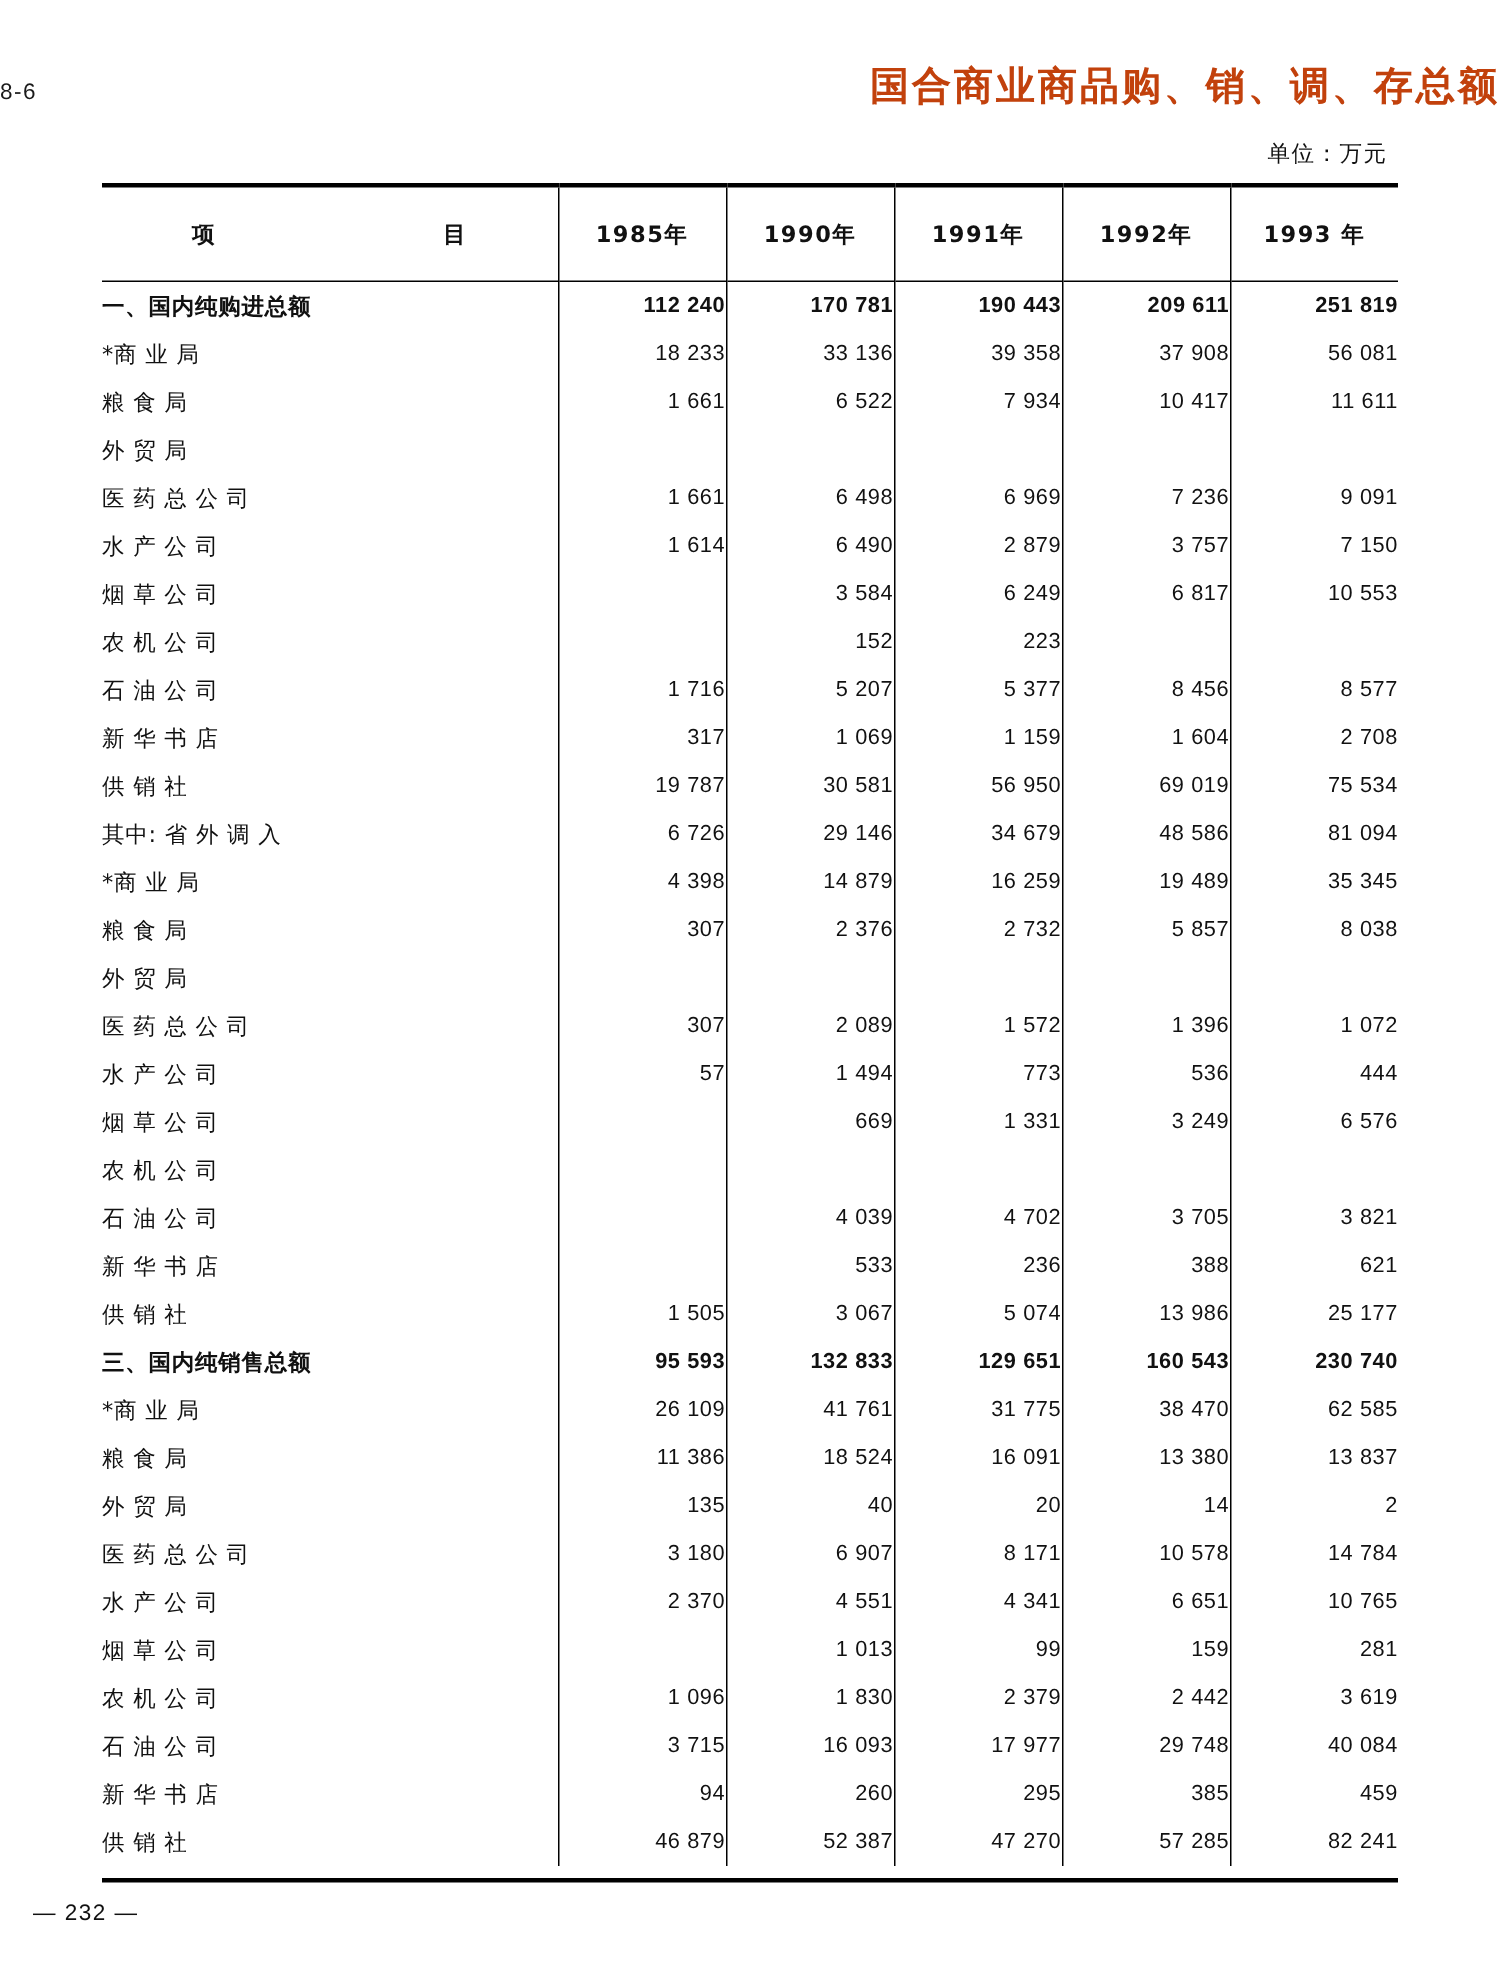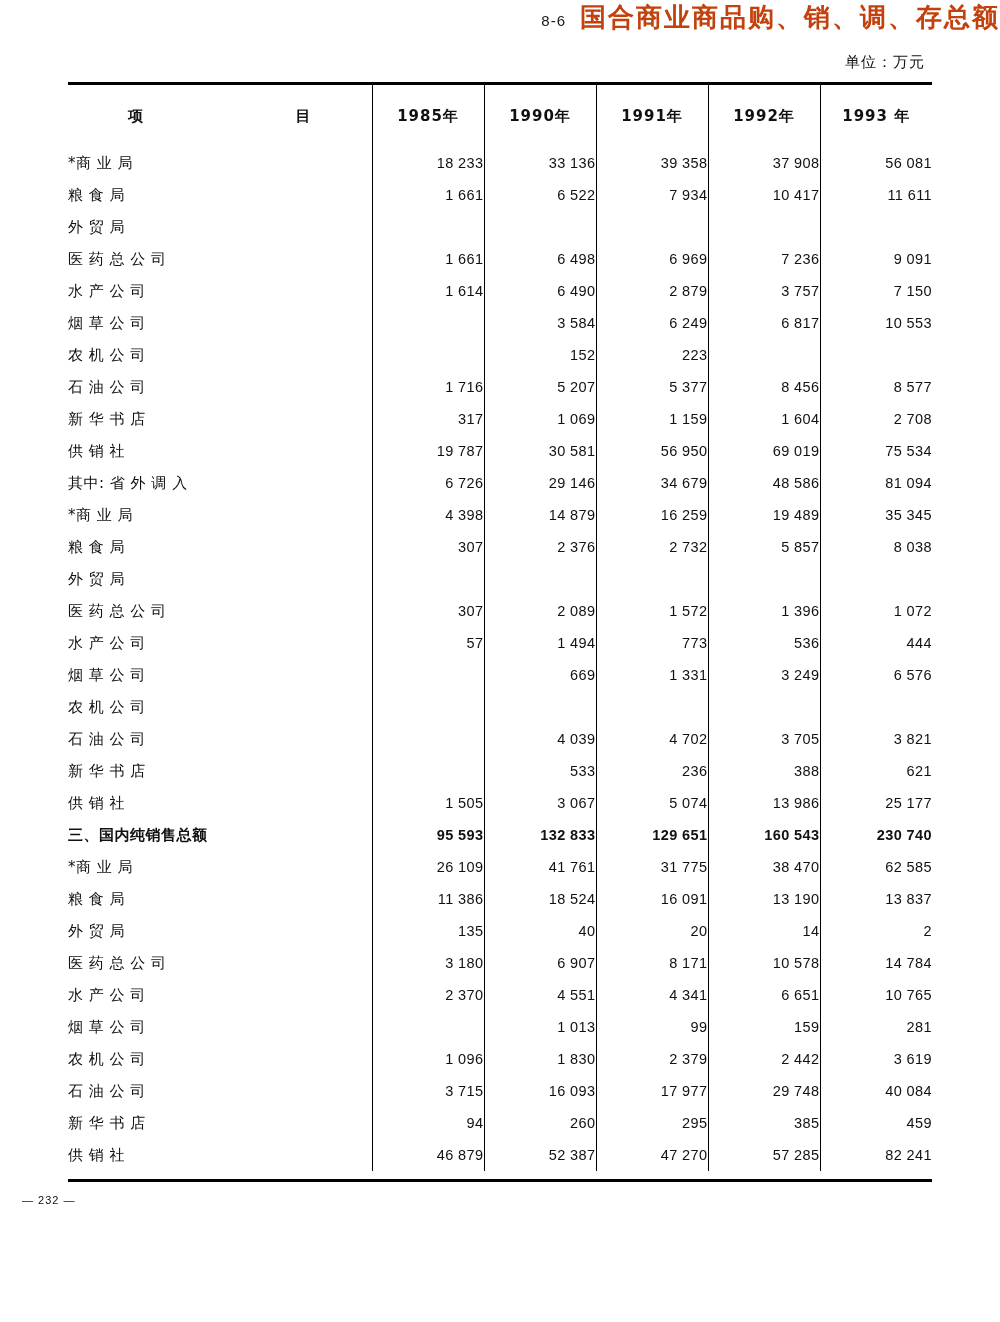--- a/index.html
+++ b/index.html
@@ -18,22 +18,22 @@
   .page {
     position: relative;
     width: 1000px;
     height: 1322px;
     box-sizing: border-box;
     padding: 0;
   }
   .title-row {
     display: flex;
     align-items: baseline;
-    justify-content: flex-end;
-    padding-left: 37px;
+    justify-content: space-between;
+    margin-top: 40px;
   }
   .title-num {
     font-size: 15px;
     letter-spacing: 1px;
     margin-right: 14px;
     font-family: "Liberation Sans", sans-serif;
     color: #1a1a1a;
   }
   .title-text {
     font-size: 26px;
@@ -112,21 +112,21 @@
   .ind1 { padding-left: 78px; }
   .ind2 { padding-left: 96px; }
   .ind3 { padding-left: 46px; }
   .bottom-rule {
     border-top: 3px solid #000;
     margin: 8px 68px 0 68px;
     width: 864px;
   }
   .footer {
     margin: 12px 0 0 22px;
-    font-size: 11px;
+    font-size: 15px;
     font-family: "Liberation Sans", sans-serif;
     letter-spacing: 1px;
   }
 </style>
 </head>
 <body>
 
 <div class="page">
 
   <div class="title-row">
@@ -155,20 +155,28 @@
             </div>
           </th>
           <th class="head-cell rule-top">1985年</th>
           <th class="head-cell rule-top">1990年</th>
           <th class="head-cell rule-top">1991年</th>
           <th class="head-cell rule-top">1992年</th>
           <th class="head-cell rule-top">1993 年</th>
         </tr>
       </thead>
       <tbody id="table-body">
+          <tr class="datarow bold" style="border-top: 1px solid rgb(0, 0, 0);">
+            <td class="label ind0" style="border-top: 1px solid rgb(0, 0, 0);">一、国内纯购进总额</td>
+            <td class="num" style="border-top: 1px solid rgb(0, 0, 0);">112 240</td>
+            <td class="num" style="border-top: 1px solid rgb(0, 0, 0);">170 781</td>
+            <td class="num" style="border-top: 1px solid rgb(0, 0, 0);">190 443</td>
+            <td class="num" style="border-top: 1px solid rgb(0, 0, 0);">209 611</td>
+            <td class="num" style="border-top: 1px solid rgb(0, 0, 0);">251 819</td>
+          </tr>
           <tr class="datarow">
             <td class="label ind1">*商  业  局</td>
             <td class="num">18 233</td>
             <td class="num">33 136</td>
             <td class="num">39 358</td>
             <td class="num">37 908</td>
             <td class="num">56 081</td>
           </tr>
           <tr class="datarow">
             <td class="label ind2">粮  食  局</td>
@@ -344,21 +352,21 @@
             <td class="num">41 761</td>
             <td class="num">31 775</td>
             <td class="num">38 470</td>
             <td class="num">62 585</td>
           </tr>
           <tr class="datarow">
             <td class="label ind2">粮  食  局</td>
             <td class="num">11 386</td>
             <td class="num">18 524</td>
             <td class="num">16 091</td>
-            <td class="num">13 190</td>
+            <td class="num">13 380</td>
             <td class="num">13 837</td>
           </tr>
           <tr class="datarow">
             <td class="label ind2">外  贸  局</td>
             <td class="num">135</td>
             <td class="num">40</td>
             <td class="num">20</td>
             <td class="num">14</td>
             <td class="num">2</td>
           </tr>

